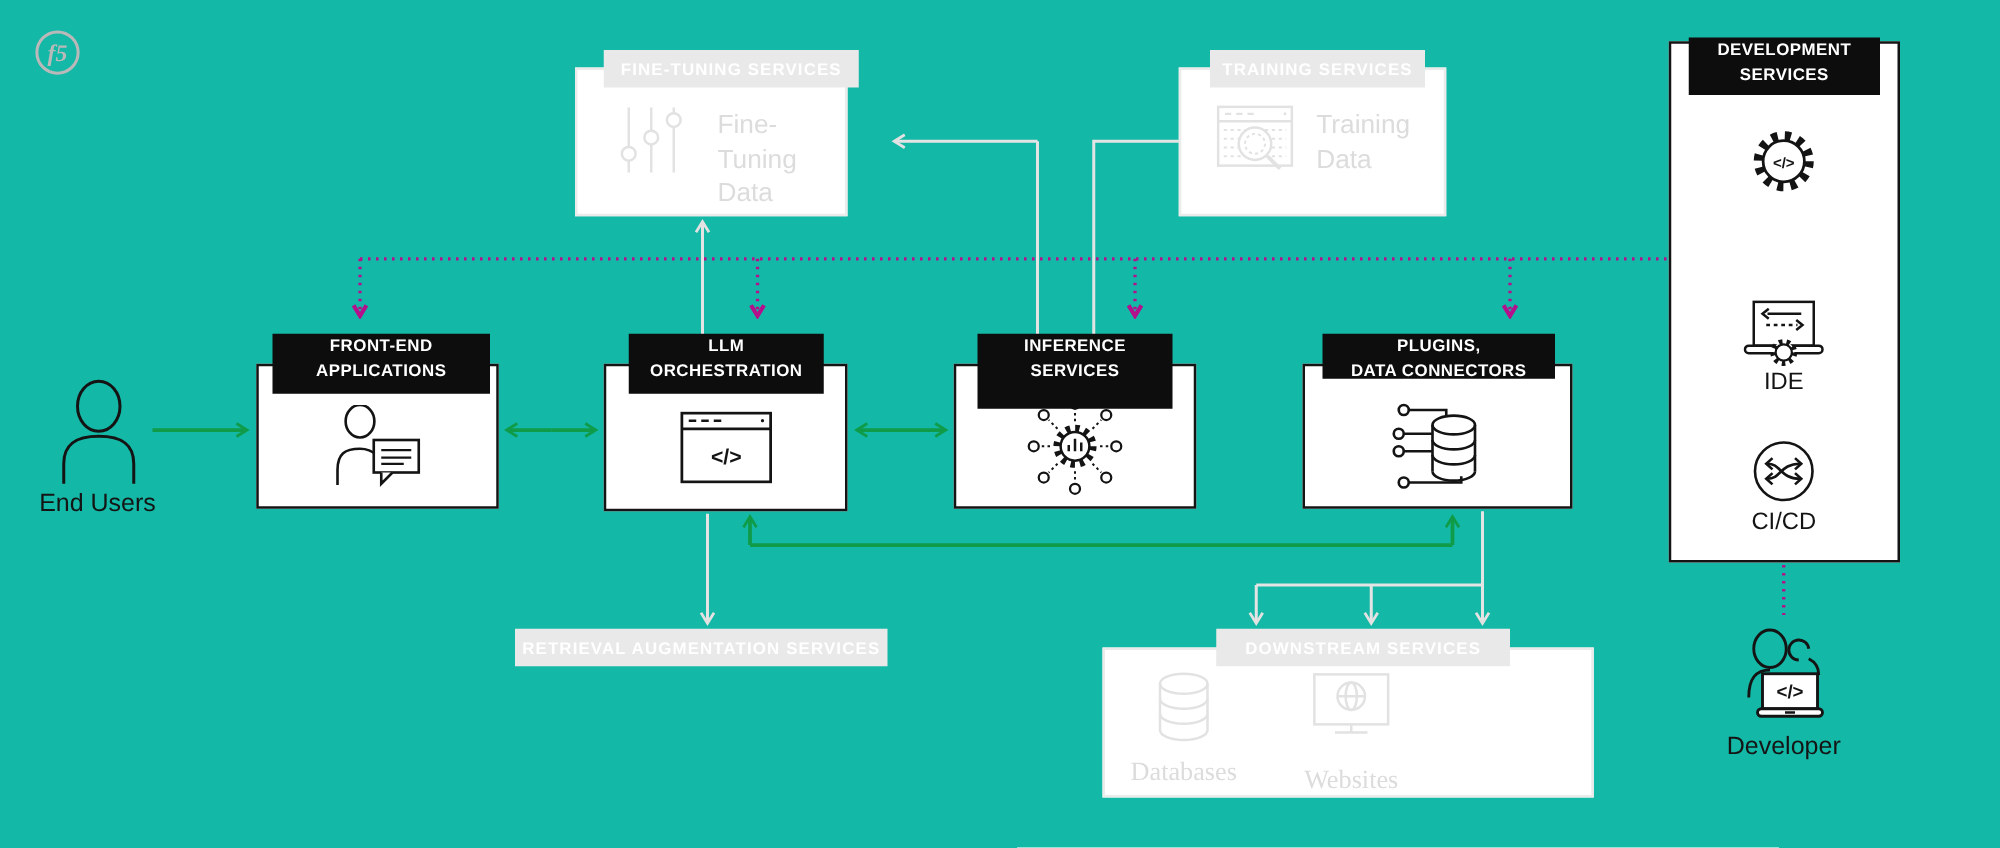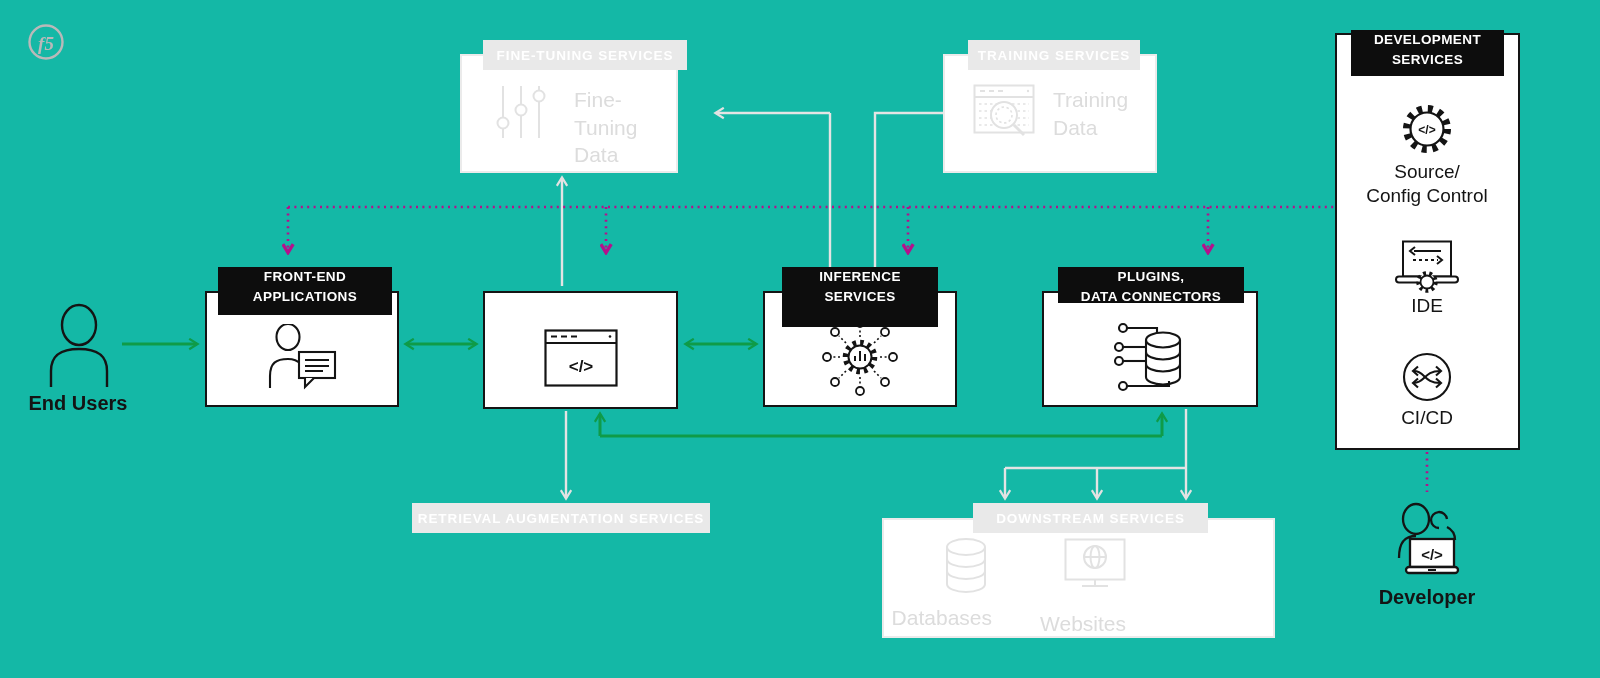--- a/index.html
+++ b/index.html
@@ -12,23 +12,23 @@
            display:flex;align-items:center;justify-content:center;padding-top:16px;box-sizing:border-box;}
   .blabel{position:absolute;background:#0d0d0d;color:#fff;z-index:3;
           display:flex;flex-direction:column;align-items:center;
           font-weight:700;font-size:13.5px;letter-spacing:.4px;line-height:1.5;text-align:center;}
   
   .fbox{position:absolute;background:#fff;border:2px solid #ebebeb;z-index:1;box-sizing:border-box;}
   .flabel{position:absolute;background:#e9e9e9;color:#fff;z-index:3;
           display:flex;align-items:center;justify-content:center;
           font-weight:700;font-size:13.5px;letter-spacing:.9px;white-space:nowrap;}
   .fadetext{color:#dcdcdc;font-size:21px;line-height:1.32;}
-  .actor-label{color:#141414;font-size:20px;text-align:center;font-weight:bold;}
+  .actor-label{color:#141414;font-size:20px;text-align:center;}
   .dev-label{color:#141414;font-size:19px;line-height:1.28;text-align:center;}
-  .ds-item{display:flex;flex-direction:column;align-items:flex-end;position:absolute;}
+  .ds-item{display:flex;flex-direction:column;align-items:center;position:absolute;font-family:Liberation Serif, serif;}
   #connectors{position:absolute;left:0;top:0;z-index:1;pointer-events:none;}
 </style>
 </head>
 <body>
 
 <div id="canvas">
 
   <svg id="connectors" width="1600" height="678" viewBox="0 0 1600 678">
     <defs>
       <marker id="mGreen" viewBox="0 0 10 10" markerWidth="13" markerHeight="13" refX="7.5" refY="5" orient="auto" markerUnits="userSpaceOnUse">
@@ -111,20 +111,24 @@
   <div class="nodebox" style="left:483px;top:291px;width:195px;height:118px">
     <svg width="74" height="58" viewBox="0 0 74 58">
       <g fill="none" stroke="#141414" stroke-width="2.2">
         <rect x="1.5" y="1.5" width="71" height="55"></rect>
         <path d="M1.5,14 L72.5,14"></path>
         <path d="M7,7.5 L13,7.5 M17,7.5 L23,7.5 M27,7.5 L33,7.5" stroke-width="2"></path>
         <circle cx="66" cy="7.5" r="1.3" fill="#141414" stroke="none"></circle>
       </g>
       <text x="37" y="37" text-anchor="middle" dominant-baseline="central" font-size="17" font-weight="700" fill="#141414" font-family="Liberation Sans,sans-serif">&lt;/&gt;</text>
     </svg>
+  </div>
+  <div class="blabel" style="left:503px;top:267px;width:156px;height:48px">
+    <span>LLM</span>
+    <span>ORCHESTRATION</span>
   </div>
 
   <div class="nodebox" style="left:763px;top:291px;width:194px;height:116px">
     <svg width="92" height="86" viewBox="0 0 92 86">
       <g stroke="#141414" fill="none">
         <g stroke-width="1.6" stroke-dasharray="2 2.6">
           <path d="M66,43 L74,43"></path>
             <path d="M26,43 L18,43"></path>
           <path d="M46,23 L46,14"></path>
             <path d="M46,63 L46,72"></path>
@@ -252,24 +256,20 @@
 
   <div class="abs" style="left:1398px;top:100px;z-index:3">
     <svg width="58" height="58" viewBox="0 0 58 58">
       <g fill="none" stroke="#141414">
         <circle cx="29" cy="29" r="20" fill="#fff" stroke-width="8" stroke-dasharray="4.8 5.7"></circle>
         <circle cx="29" cy="29" r="16.5" fill="#fff" stroke-width="2.2"></circle>
       </g>
       <text x="29" y="30" text-anchor="middle" dominant-baseline="central" font-size="12" font-weight="700" fill="#141414" font-family="Liberation Sans,sans-serif">&lt;/&gt;</text>
     </svg>
   </div>
-  <div class="abs dev-label" style="left:1347px;top:160px;width:160px;z-index:3">
-    <div>Source/</div>
-    <div>Config Control</div>
-  </div>
 
   <div class="abs" style="left:1394px;top:240px;z-index:3">
     <svg width="66" height="56" viewBox="0 0 66 56">
       <g fill="none" stroke="#141414" stroke-width="2">
         <rect x="9" y="1.5" width="48" height="35" fill="#fff"></rect>
         <path d="M20,11 L47,11 M21,7 L16,11 L21,15"></path>
         <path d="M19,20 L44,20" stroke-dasharray="3 3"></path>
         <path d="M43,16 L48,20 L43,24"></path>
         <rect x="2" y="36.5" width="62" height="6" rx="3" fill="#fff"></rect>
         <circle cx="33" cy="42" r="8.5" fill="#fff" stroke-width="4.5" stroke-dasharray="2.8 3.2"></circle>

